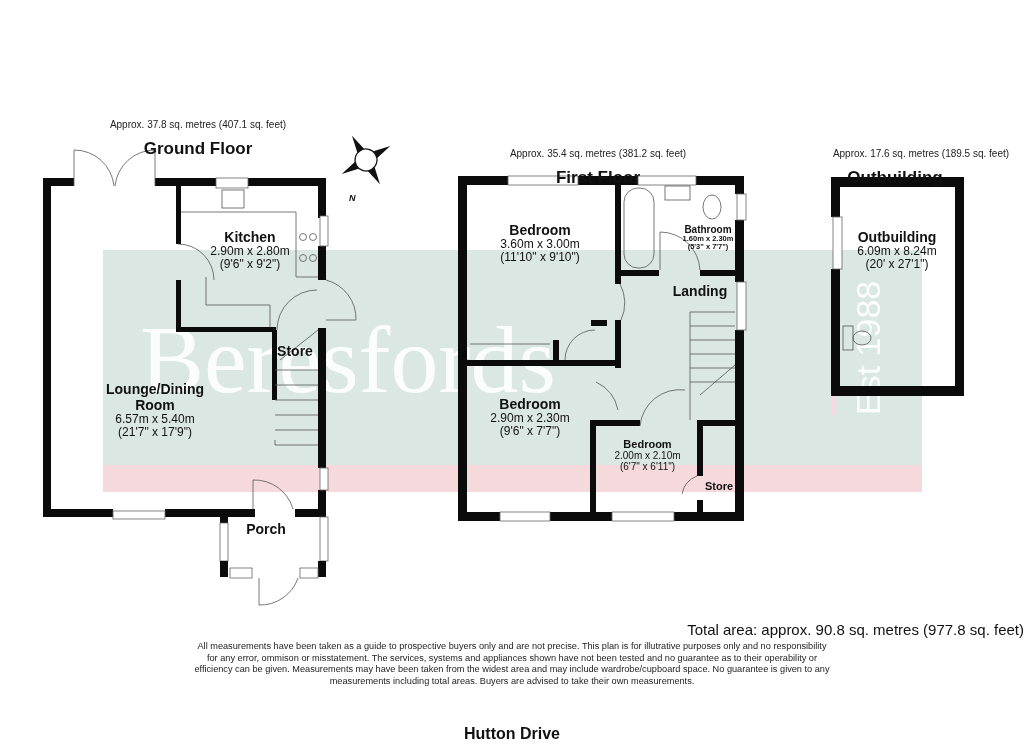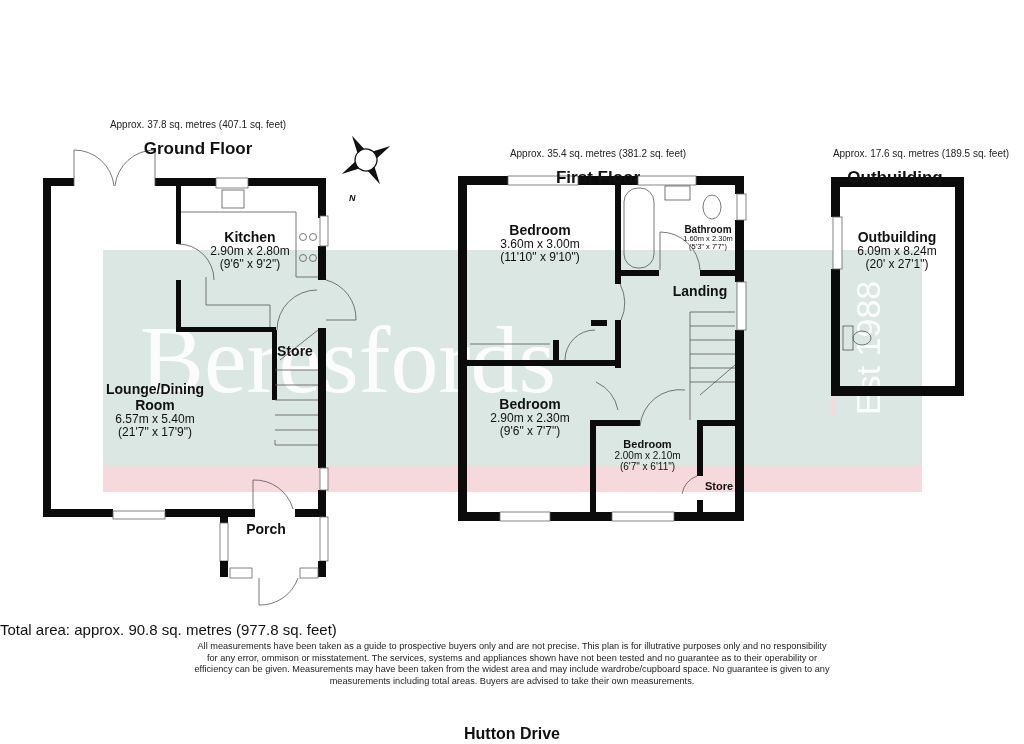--- a/index.html
+++ b/index.html
@@ -5,26 +5,26 @@
   html, body { margin: 0; padding: 0; background: #ffffff; }
   body { width: 1024px; height: 744px; position: relative; overflow: hidden; font-family: "Liberation Sans", sans-serif; color: #111; }
   .abs { position: absolute; }
   .title { font-weight: bold; font-size: 17px; text-align: center; white-space: nowrap; margin-top: 41px; }
   .subtitle { font-size: 10px; text-align: center; white-space: nowrap; color: #222; }
   .room-name { font-weight: bold; font-size: 14px; text-align: center; line-height: 16px; white-space: nowrap; }
   .room-dim { font-size: 12px; text-align: center; line-height: 13px; white-space: nowrap; }
   .room-name.small { font-size: 11px; line-height: 12px; }
   .room-dim.small { font-size: 10px; line-height: 11px; }
   .room-name.tiny { font-size: 10px; line-height: 10px; }
-  .room-dim.tiny { font-size: 7.5px; line-height: 8px; }
+  .room-dim.tiny { font-size: 7.5px; line-height: 8px; font-weight: bold; }
   svg#plan { position: absolute; left: 0; top: 0; }
   .wall { fill: #0b0b0b; }
   .thin { fill: none; stroke: #555; stroke-width: 0.8; }
   .win { fill: #fff; stroke: #666; stroke-width: 0.8; }
-  .total { font-size: 15px; text-align: left; width: 1024px; left: 0; }
+  .total { font-size: 15px; text-align: right; width: 1024px; left: 0; }
   .disclaimer { font-size: 9.2px; line-height: 11.5px; text-align: center; width: 640px; left: 192px; color: #222; }
   .credits { font-size: 9px; line-height: 11px; text-align: center; width: 300px; left: 362px; color: #222; }
   .address { font-weight: bold; font-size: 16px; text-align: center; width: 300px; left: 362px; }
 </style>
 </head>
 <body>
 
 <svg id="plan" width="1024" height="744" viewBox="0 0 1024 744">
 
   <g>

